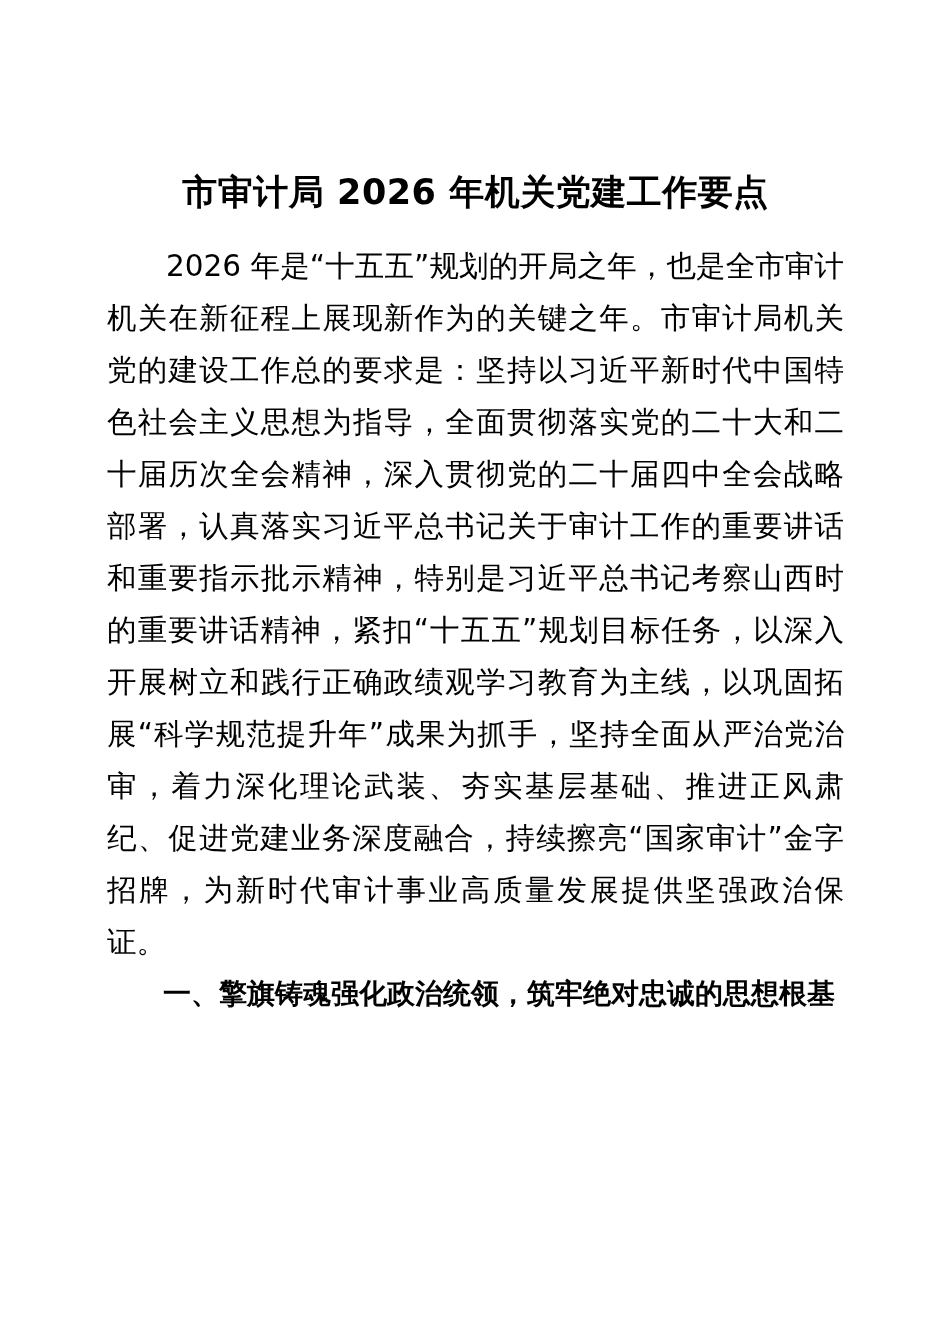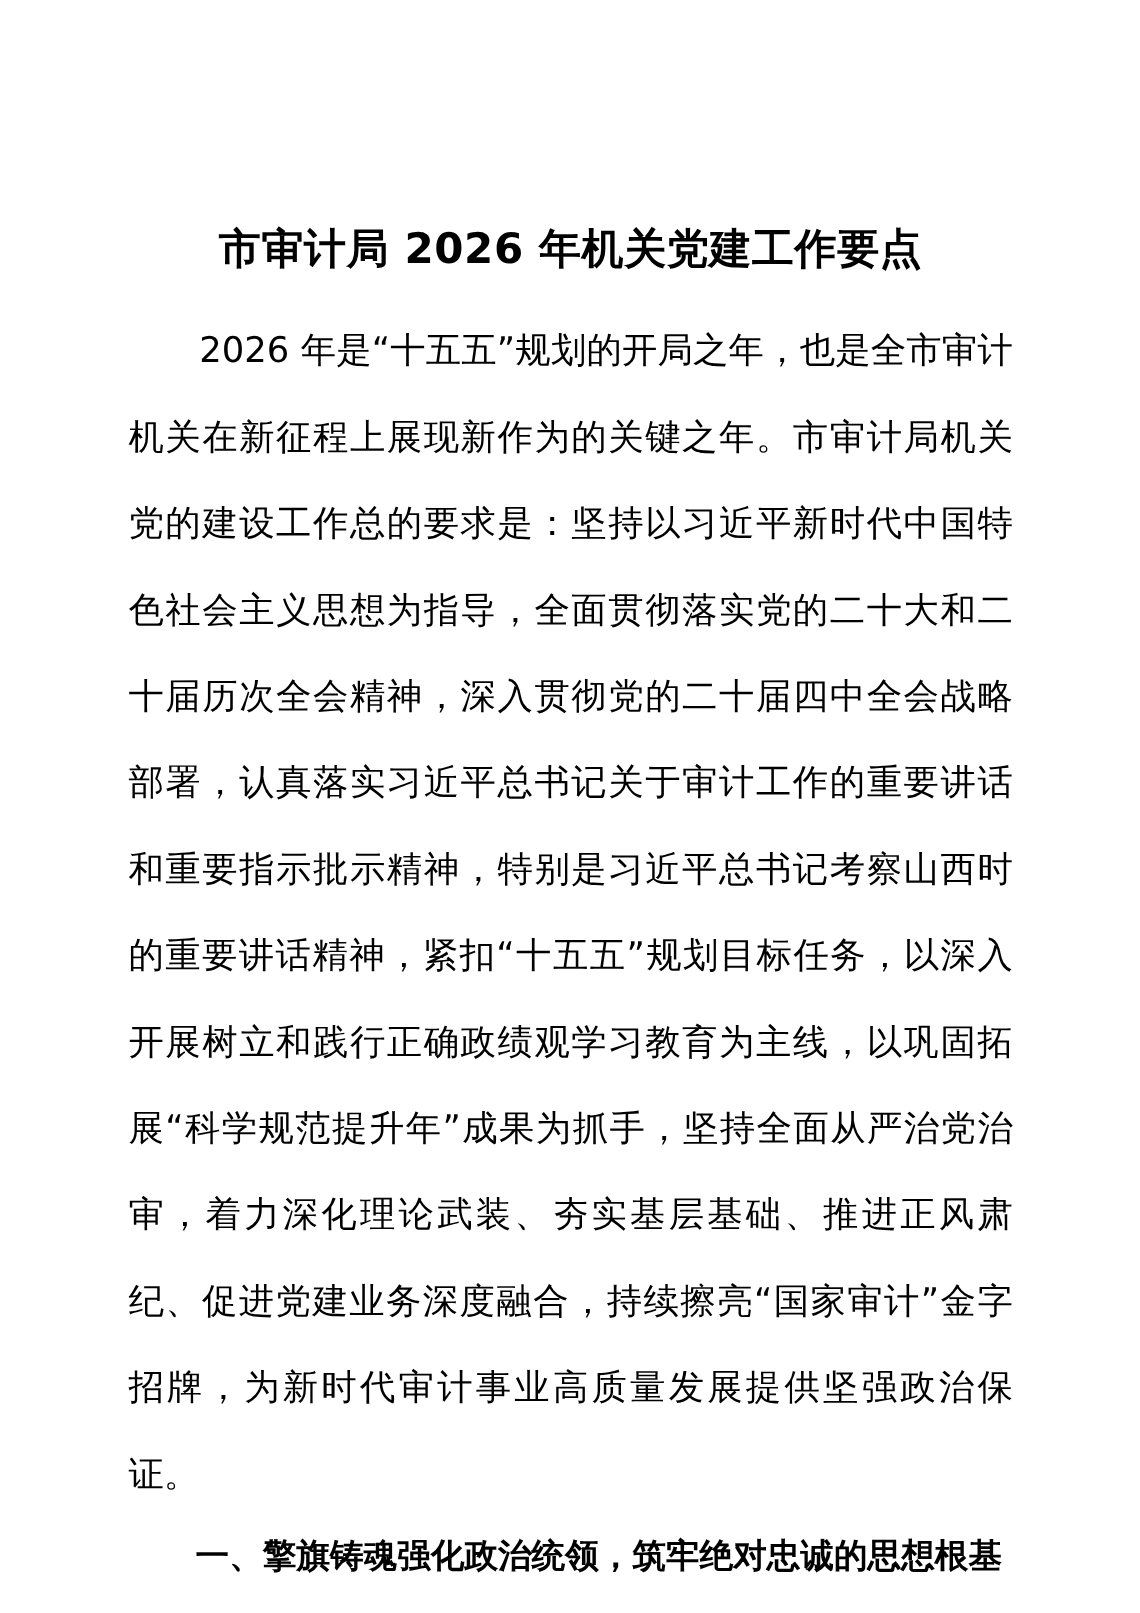--- a/index.html
+++ b/index.html
@@ -25,44 +25,43 @@
     left: 107px;
     top: 168px;
     width: 737px;
   }
   .doc-title {
     font-size: 35px;
     font-weight: 700;
     line-height: 48px;
     text-align: center;
     letter-spacing: 0.5px;
-    margin: 16px 0 24px 0;
+    margin: 0 0 24px 0;
     white-space: nowrap;
   }
   .para {
     font-size: 29.5px;
     font-weight: 400;
-    line-height: 72px;
+    line-height: 52px;
     text-align: justify;
     text-align-last: left;
     text-justify: inter-ideograph;
     margin: 0;
     text-indent: 59px;
     letter-spacing: 0px;
     word-break: break-all;
   }
   .para.section-heading {
     font-weight: 700;
     font-size: 28px;
     text-align: left;
     text-indent: 56px;
   }
   .para + .para {
     margin-top: 0px;
-    font-family: Liberation Mono, monospace;
   }
 </style>
 </head>
 <body>
 
 <div class="page">
   <div class="content">
 
     <h1 class="doc-title">市审计局 2026 年机关党建工作要点</h1>
 

